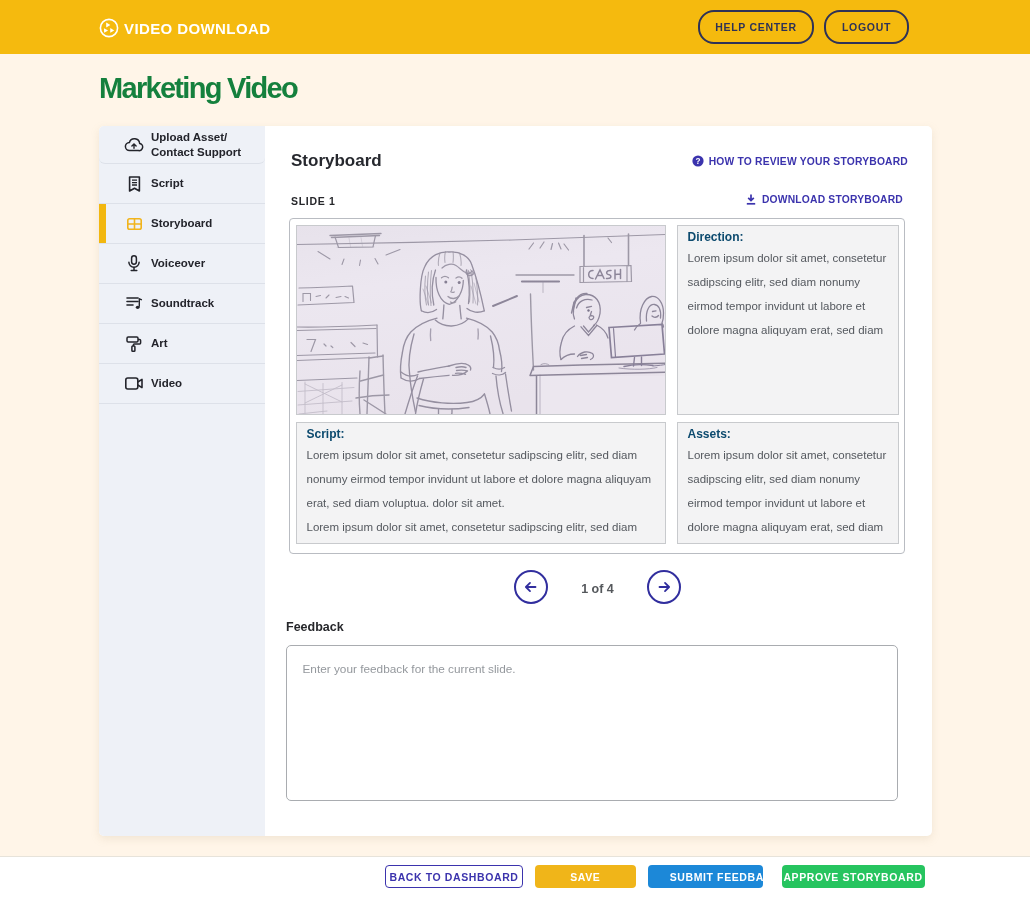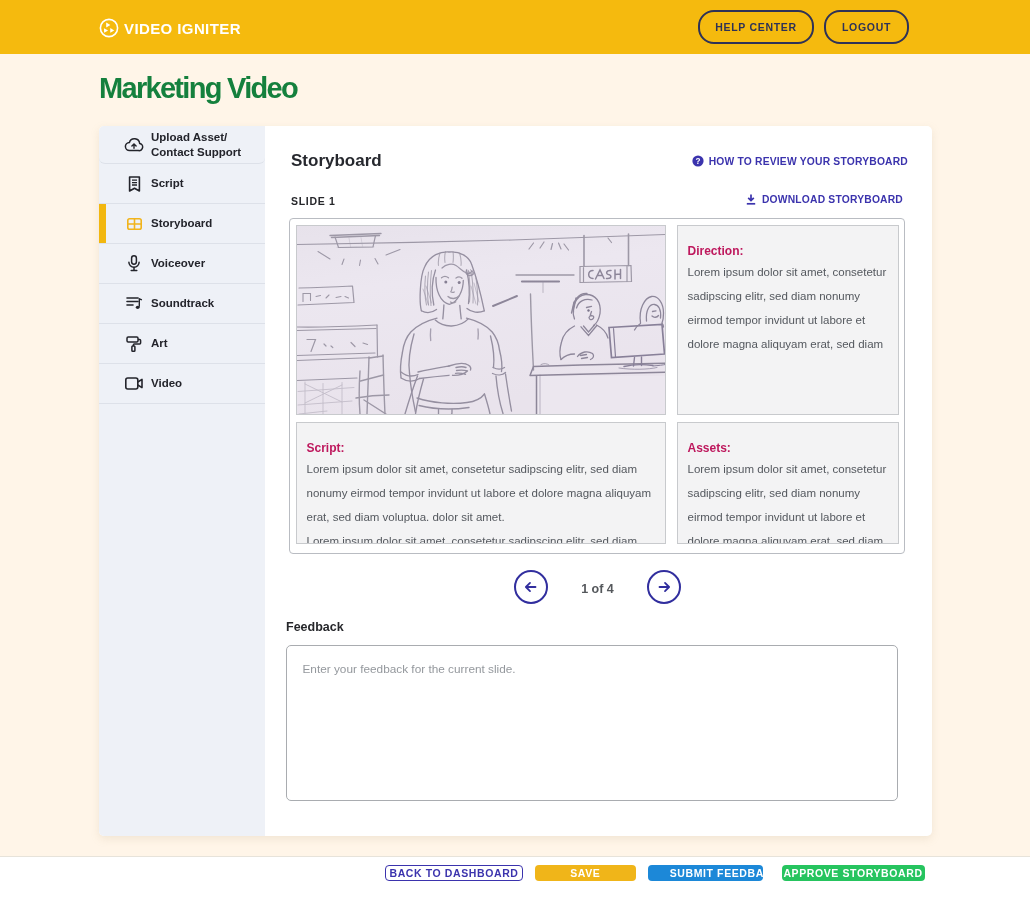--- a/index.html
+++ b/index.html
@@ -30,53 +30,53 @@
 .h2row .h2 { font-size:17px; font-weight:bold; color:#26282e; }
 .link { color:#3b33ad; font-weight:bold; font-size:10.3px; letter-spacing:0.2px; }
 .helplink { position:absolute; right:0; top:4px; display:flex; align-items:center; }
 .sliderow { position:absolute; left:26.5px; top:64.5px; right:29px; }
 .slide1 { font-size:10.5px; font-weight:bold; letter-spacing:0.7px; color:#26272b; }
 .dllink { position:absolute; right:0; top:3.5px; display:flex; align-items:center; }
 
 .sb { position:absolute; left:24px; top:92px; width:616px; height:336px; background:#fff; border:1px solid #b9bcc2; border-radius:4px; padding:6px; }
 .sb .grid { display:grid; grid-template-columns:370.5px 222px; grid-template-rows:190px 121.5px; column-gap:10.5px; row-gap:7px; }
 .pane { border:1px solid #c8cacd; background:#f3f3f4; padding:2px 10px; overflow:hidden; }
-.pane b { display:block; font-size:12px; color:#be185d; margin-bottom:2px; margin-top:16px; }
+.pane b { display:block; font-size:12px; color:#0c4a6e; margin-bottom:2px; margin-top:2px; }
 .pane .tx { font-size:11.5px; line-height:24px; color:#54585e; white-space:nowrap; }
 .sketch { border:1px solid #c8cacd; overflow:hidden; }
 
 .pag { position:absolute; left:0; top:444px; width:667.5px; height:40px; }
 .pcirc { position:absolute; top:0; width:34px; height:34px; border:2px solid #312e9e; border-radius:50%; }
 .pcirc svg { position:absolute; left:4px; top:4px; }
 .pcirc.l { left:249px; }
 .pcirc.r { left:382px; }
 .pof { position:absolute; left:300px; top:12px; width:66px; text-align:center; font-size:12.5px; color:#55585c;font-weight:bold; }
 
 .fbl { position:absolute; left:21.5px; top:494px; font-size:12.5px; font-weight:bold; color:#26272b; }
 .fbox { position:absolute; left:21px; top:519px; width:612px; height:156px; border:1px solid #a9acb0; border-radius:5px; background:#fff; }
 .fbox .ph { position:absolute; left:16px; top:16px; font-size:11.8px; color:#94989d; }
 
 .foot { position:absolute; left:0; top:856px; width:1030px; height:56px; background:#fff; border-top:1px solid #e7e3da; }
-.fbtn { position:absolute; top:8px; height:16px; border-radius:4px; font-size:10.5px; font-weight:bold; letter-spacing:0.6px; display:flex; align-items:center; justify-content:center; color:#fff; white-space:nowrap; }
+.fbtn { position:absolute; top:8px; height:23px; border-radius:4px; font-size:10.5px; font-weight:bold; letter-spacing:0.6px; display:flex; align-items:center; justify-content:center; color:#fff; white-space:nowrap; }
 .fbtn.back { left:385px; width:138px; background:#fff; border:1.5px solid #3b33ad; color:#3b33ad; }
 .fbtn.save { left:534.5px; width:101.5px; background:#F0B519; }
 .fbtn.submit { left:647.5px; width:115px; background:#1C88D8;padding-left:40px; }
 .fbtn.approve { left:781.5px; width:143px; background:#26C45F; }
 </style>
 </head>
 <body>
 <div class="hdr">
   <div class="logo">
     <svg width="20" height="20" viewBox="0 0 20 20">
       <circle cx="10" cy="10" r="8.6" fill="none" stroke="#fff" stroke-width="1.6"></circle>
       <path d="M7.2 4.6 L11.4 7 L7.2 9.4 Z" fill="#fff"></path>
       <path d="M4.9 10.2 L9.1 12.4 L5.2 14.8 Z" fill="#fff"></path>
       <path d="M11.3 10.1 L15.2 12.5 L11.2 14.7 Z" fill="#fff"></path>
     </svg>
-    <span class="logoTxt">VIDEO IGNITER</span>
+    <span class="logoTxt">VIDEO DOWNLOAD</span>
   </div>
   <div class="hbtn help">HELP CENTER</div>
   <div class="hbtn logout">LOGOUT</div>
 </div>
 <h1>Marketing Video</h1>
 <div class="card">
   <div class="side">
     <div class="sitem first">
         <span class="ic">
           <svg width="20" height="16" viewBox="0 0 20 16">

